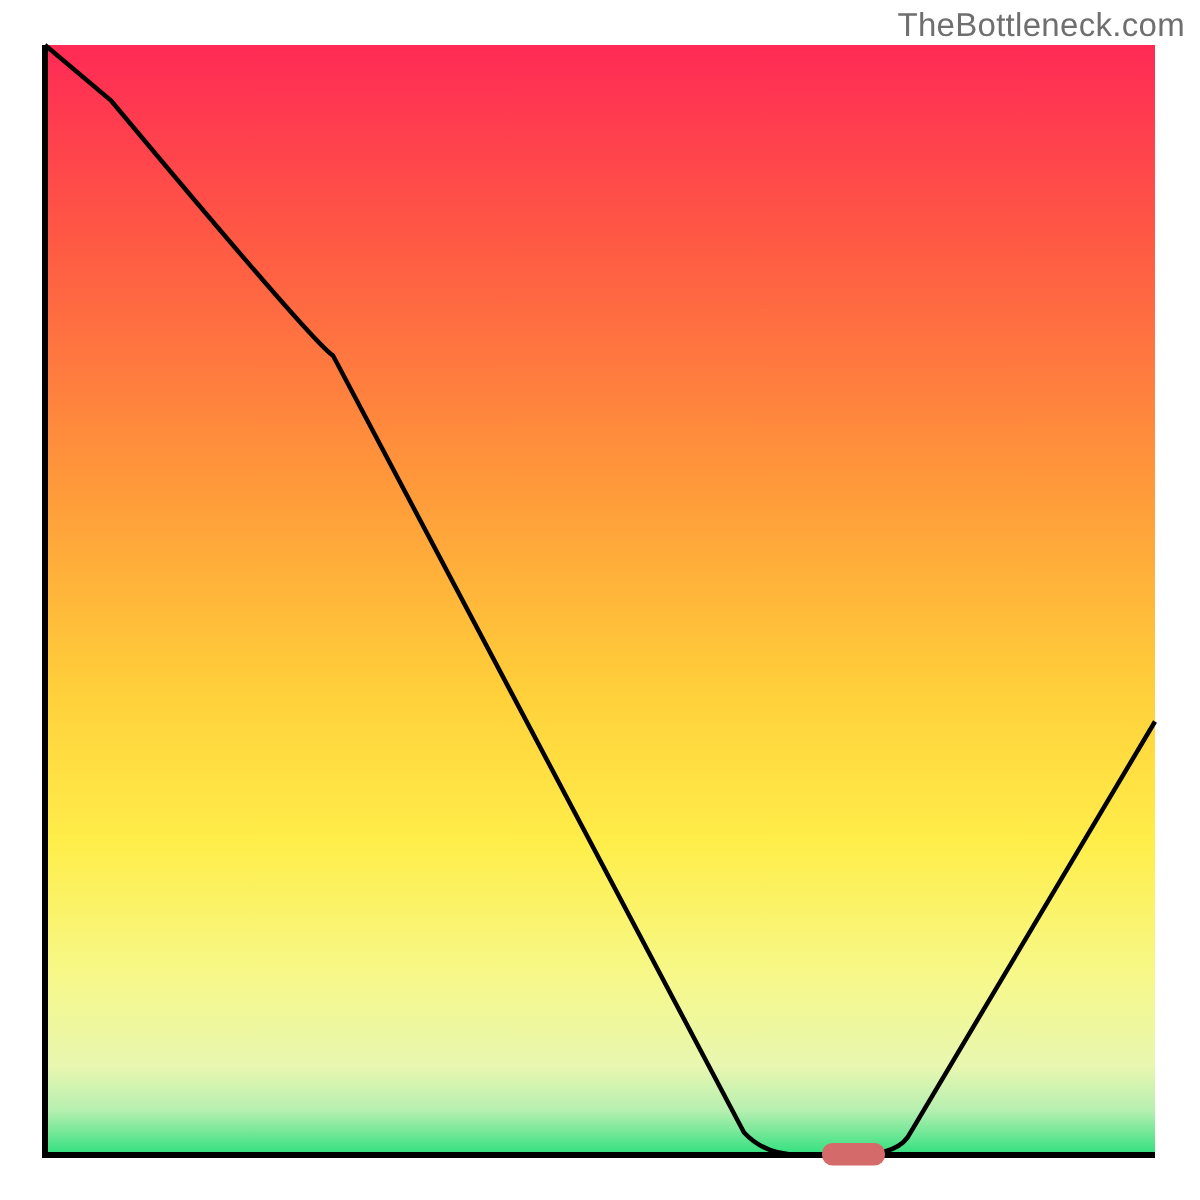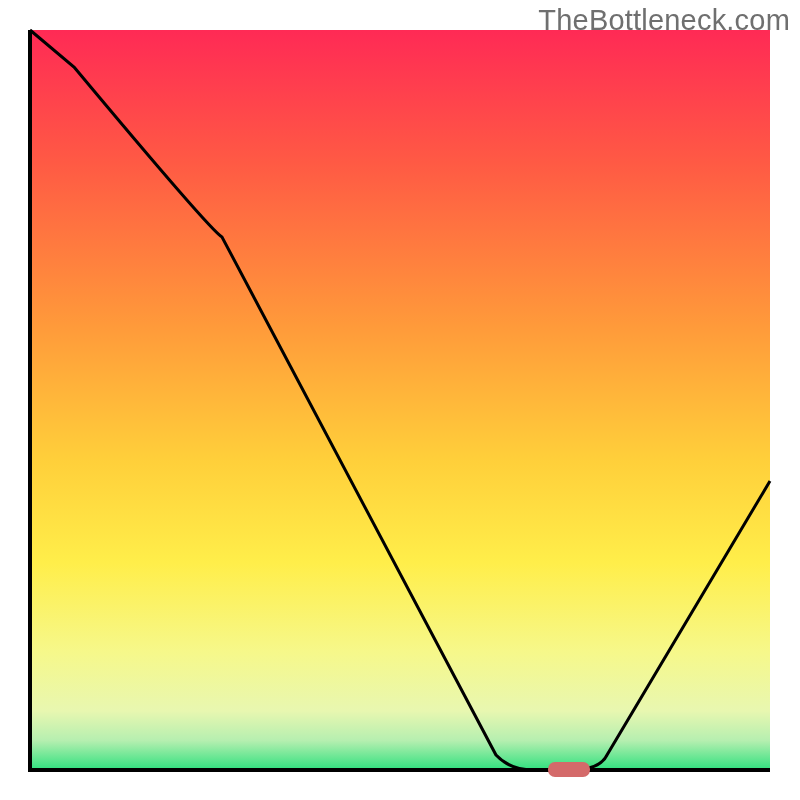--- a/index.html
+++ b/index.html
@@ -14,21 +14,21 @@
   .stage {
     position: relative;
     width: 800px;
     height: 800px;
   }
   .watermark {
     position: absolute;
     top: 4px;
     right: 10px;
     color: #6f6f6f;
-    font-size: 29px;
+    font-size: 22px;
     letter-spacing: 0.2px;
     font-weight: 400;
     user-select: none;
   }
   svg {
     display: block;
   }
   .axis-line {
     stroke: #000;
     stroke-width: 4;

